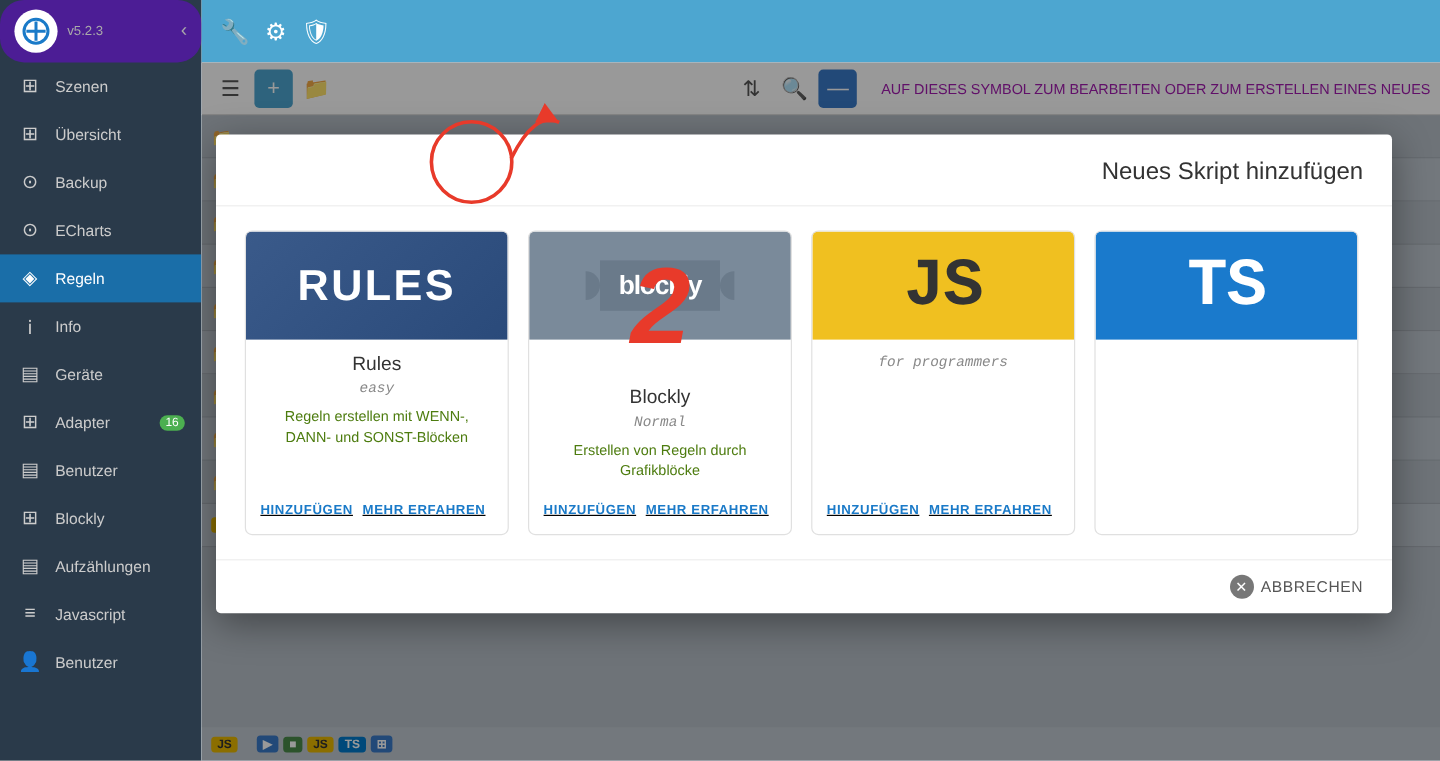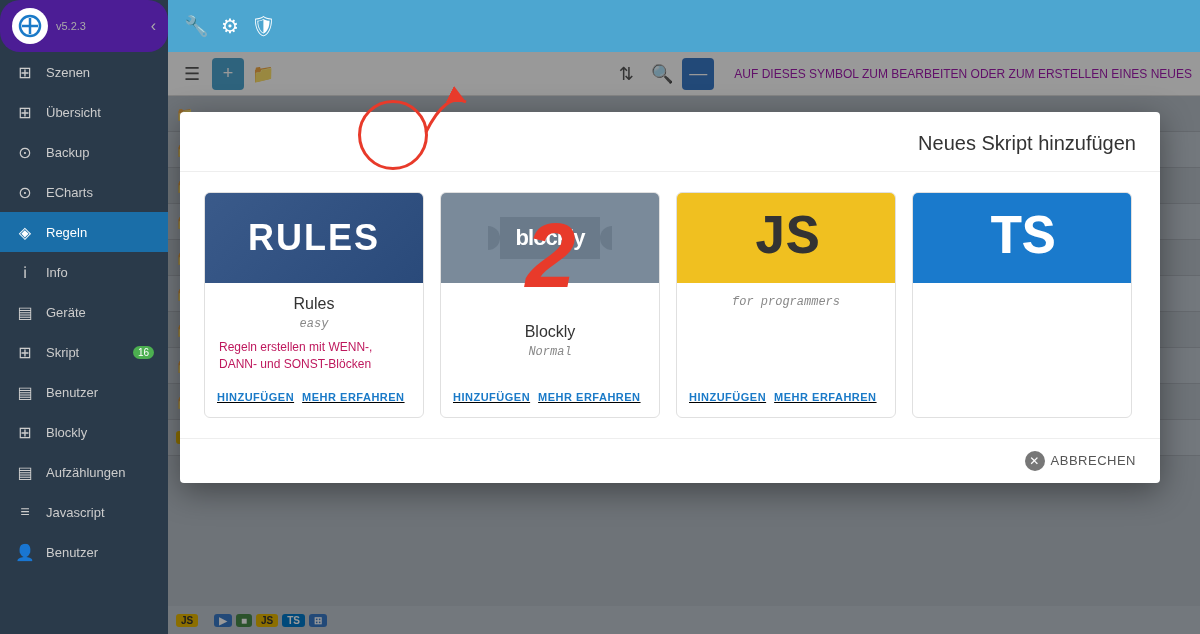--- a/index.html
+++ b/index.html
@@ -218,22 +218,22 @@
     .card-difficulty {
       text-align: center;
       font-size: 12px;
       font-style: italic;
       color: #888;
       margin-bottom: 8px;
       font-family: Liberation Mono, monospace;
     }
     .card-desc {
       font-size: 12px;
-      color: #be185d;
-      text-align: left;
+      color: #4d7c0f;
+      text-align: center;
       line-height: 1.4;
     }
     .card-actions {
       display: flex;
       padding: 8px 12px 12px;
       gap: 8px;
       text-decoration: underline;
     }
     .card-btn {
       color: #1a7ac8;
@@ -388,21 +388,21 @@
   <div class="sidebar-item">
     <span class="icon">ℹ</span>
     <span>Info</span>
   </div>
   <div class="sidebar-item">
     <span class="icon">▤</span>
     <span>Geräte</span>
   </div>
   <div class="sidebar-item">
     <span class="icon">⊞</span>
-    <span>Skript</span>
+    <span>Adapter</span>
     <span class="badge">16</span>
   </div>
   <div class="sidebar-item">
     <span class="icon">▤</span>
     <span>Benutzer</span>
   </div>
   <div class="sidebar-item">
     <span class="icon">⊞</span>
     <span>Blockly</span>
   </div>
@@ -517,20 +517,21 @@
             <div class="card-image blockly" style="background:#7a8a9a;position:relative;overflow:visible;">
               <div class="blockly-puzzle">
                 <div class="blockly-puzzle-text">blockly</div>
               </div>
 
               <div style="position:absolute;bottom:-18px;left:50%;transform:translateX(-50%);font-size:90px;font-weight:900;color:#e83a2a;font-style:italic;line-height:1;pointer-events:none;z-index:10;">2</div>
             </div>
             <div class="card-body" style="margin-top:28px;">
               <div class="card-title">Blockly</div>
               <div class="card-difficulty">Normal</div>
+              <div class="card-desc">Erstellen von Regeln durch Grafikblöcke</div>
             </div>
             <div class="card-actions">
               <button class="card-btn">HINZUFÜGEN</button>
               <button class="card-btn">MEHR ERFAHREN</button>
             </div>
           </div>
 
           <div class="script-card">
             <div class="card-image js" style="background:#f0c020;color:#333;font-family:'Courier New',monospace;font-size:56px;font-weight:900;">
               <span>JS</span>

